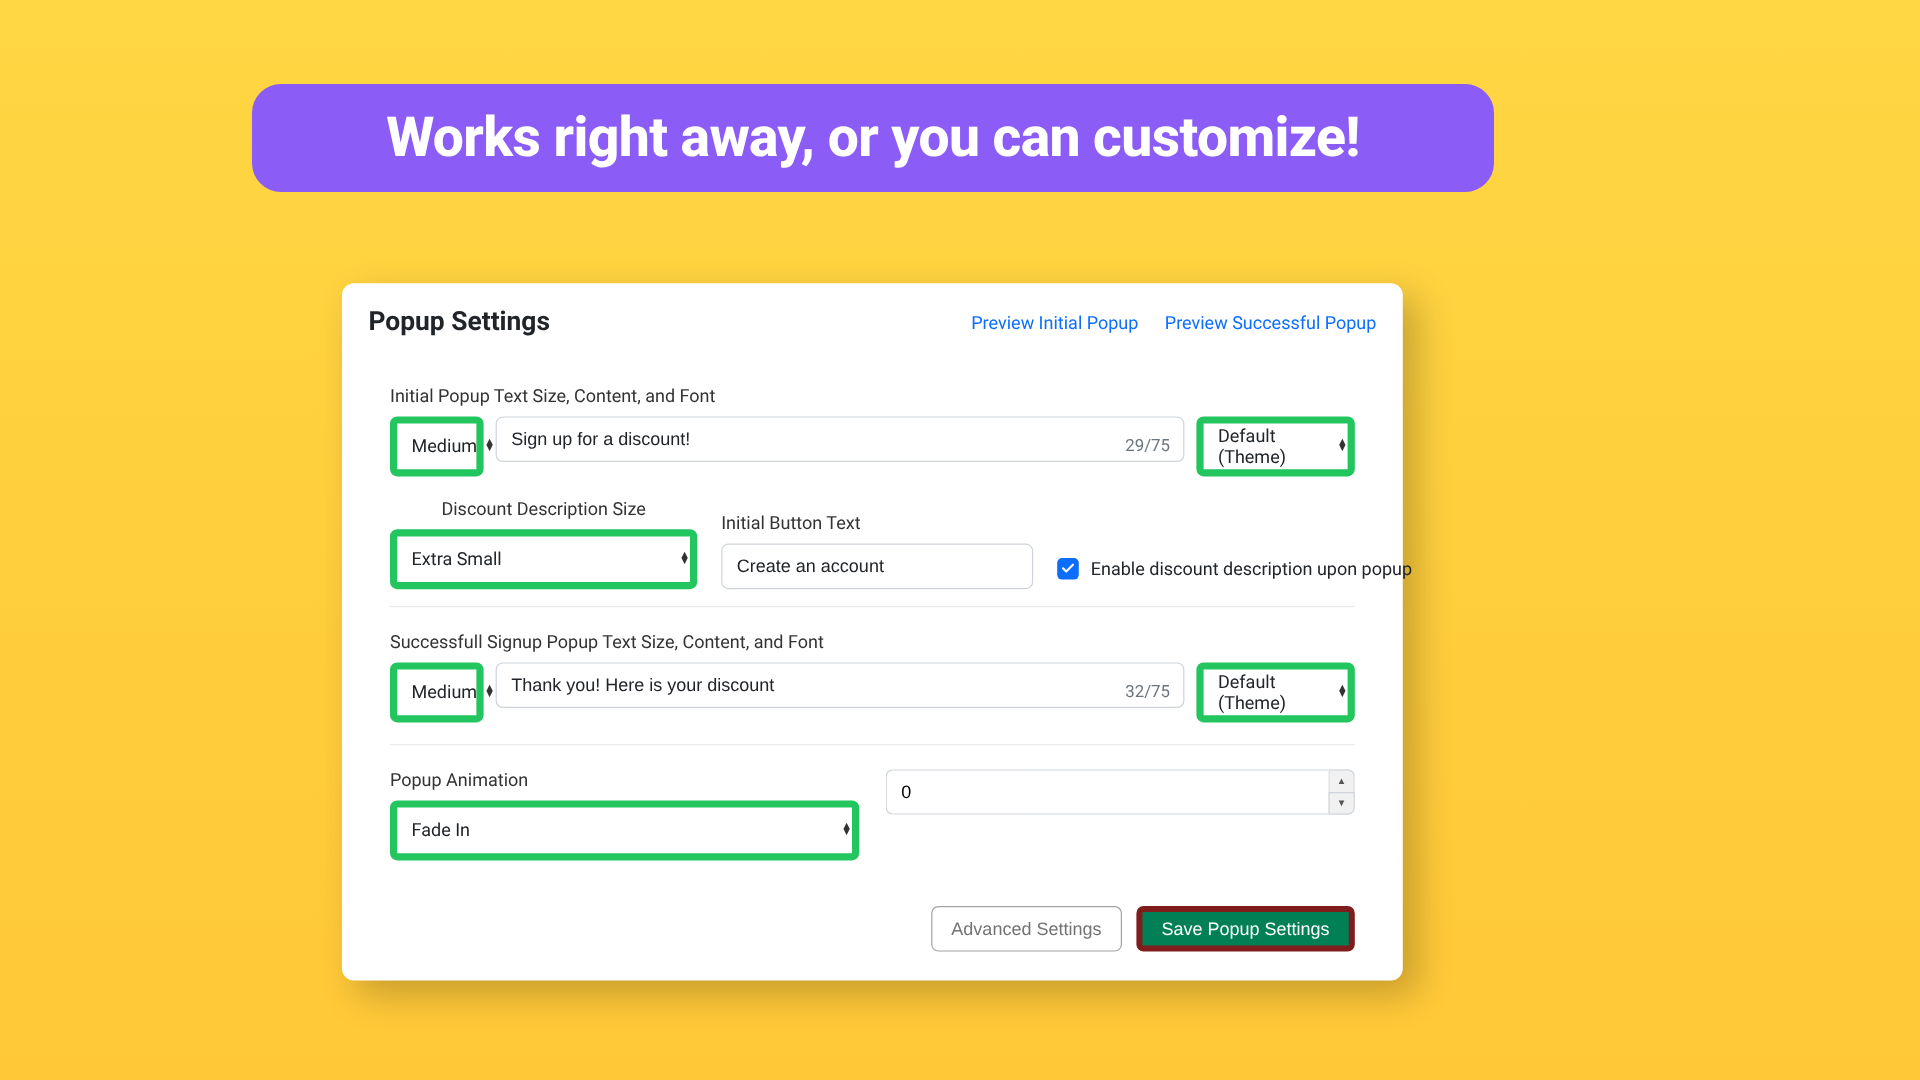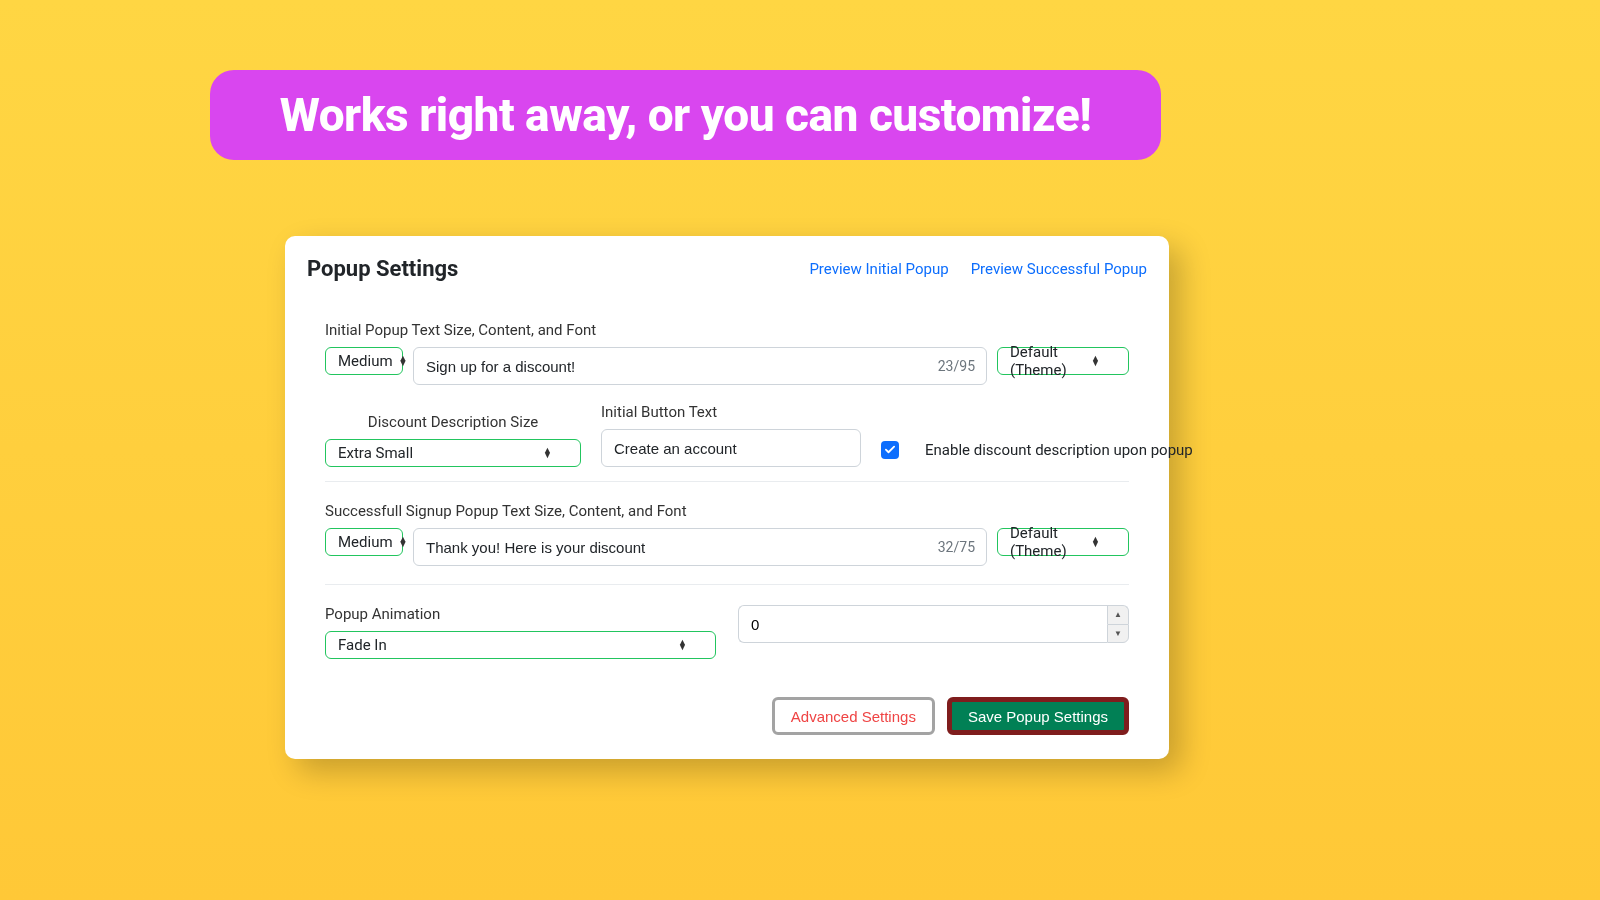--- a/index.html
+++ b/index.html
@@ -8,22 +8,22 @@
       height: 900px;
       background: linear-gradient(180deg, #ffd643 0%, #ffc837 100%);
       font-family: -apple-system, BlinkMacSystemFont, "Segoe UI", Roboto, Helvetica, Arial, sans-serif;
       position: relative;
       overflow: hidden;
     }
     .banner {
       position: absolute;
       left: 210px;
       top: 70px;
-      width: 951px;
-      background: #d946ef;
+      width: 1035px;
+      background: #8b5cf6;
       color: #fff;
       border-radius: 24px;
       padding: 18px 30px;
       text-align: center;
       font-size: 46px;
       font-weight: 800;
       letter-spacing: -0.5px;
     }
     .card {
       position: absolute;
@@ -53,28 +53,28 @@
     .row {
       display: flex;
       gap: 10px;
       align-items: stretch;
       margin-bottom: 18px;
     }
     .select {
       display: flex;
       align-items: center;
       justify-content: space-between;
-      border: 1px solid #22c55e;
+      border: 6px solid #22c55e;
       border-radius: 6px;
-      padding: 7px 28px 7px 12px;
+      padding: 7px 0 7px 12px;
       font-size: 15px;
       color: #212529;
       background: #fff;
       cursor: pointer;
-      height: 28px;
+      height: 50px;
     }
     .select-sm { width: 78px; }
     .select-font { width: 132px; }
     .select .caret-dual {
       display: inline-flex;
       flex-direction: column;
       line-height: 5px;
       font-size: 9px;
       color: #333;
       margin-left: 6px;
@@ -102,21 +102,21 @@
     }
     .row2 {
       display: flex;
       gap: 20px;
       align-items: flex-end;
       margin-bottom: 6px;
     }
     .col { flex: 1; }
     .col-fixed { flex: 0 0 256px; text-align: center; }
     .col-btn { flex: 0 0 260px; }
-    .col-check { flex: 0 0 auto; display: flex; align-items: center; gap: 26px; padding-bottom: 8px; }
+    .col-check { flex: 0 0 auto; display: flex; align-items: center; gap: 10px; padding-bottom: 8px; }
     .select-full { width: 100%; gap: 21px; }
     .hr {
       border: none;
       border-top: 1px solid #e9ecef;
       margin: 14px 0 20px 0;
     }
     .checkbox {
       width: 18px;
       height: 18px;
       border-radius: 4px;
@@ -173,23 +173,23 @@
     .btn {
       border-radius: 6px;
       padding: 8px 16px;
       font-size: 15px;
       cursor: pointer;
       height: 38px;
       display: inline-flex;
       align-items: center;
     }
     .btn-outline {
-      border: 3px solid #a3a3a3;
+      border: 1px solid #a3a3a3;
       background: #fff;
-      color: #ef4444;
+      color: #737373;
     }
     .btn-primary {
       border: 5px solid #7f1d1d;
       background: #018055;
       color: #fff;
       font-weight: 500;
     }
   </style>
 </head>
 <body>
@@ -211,21 +211,21 @@
     <div class="row">
       <div class="select select-sm">
         <span>Medium</span>
         <span class="caret-dual">
             <span>▲</span>
             <span>▼</span>
           </span>
       </div>
       <div class="input-wrap">
         <input class="text-input" value="Sign up for a discount!" style="">
-        <span class="counter">23/95</span>
+        <span class="counter">29/75</span>
       </div>
       <div class="select select-font">
         <span>Default (Theme)</span>
         <span class="caret-dual">
             <span>▲</span>
             <span>▼</span>
           </span>
       </div>
     </div>
 

